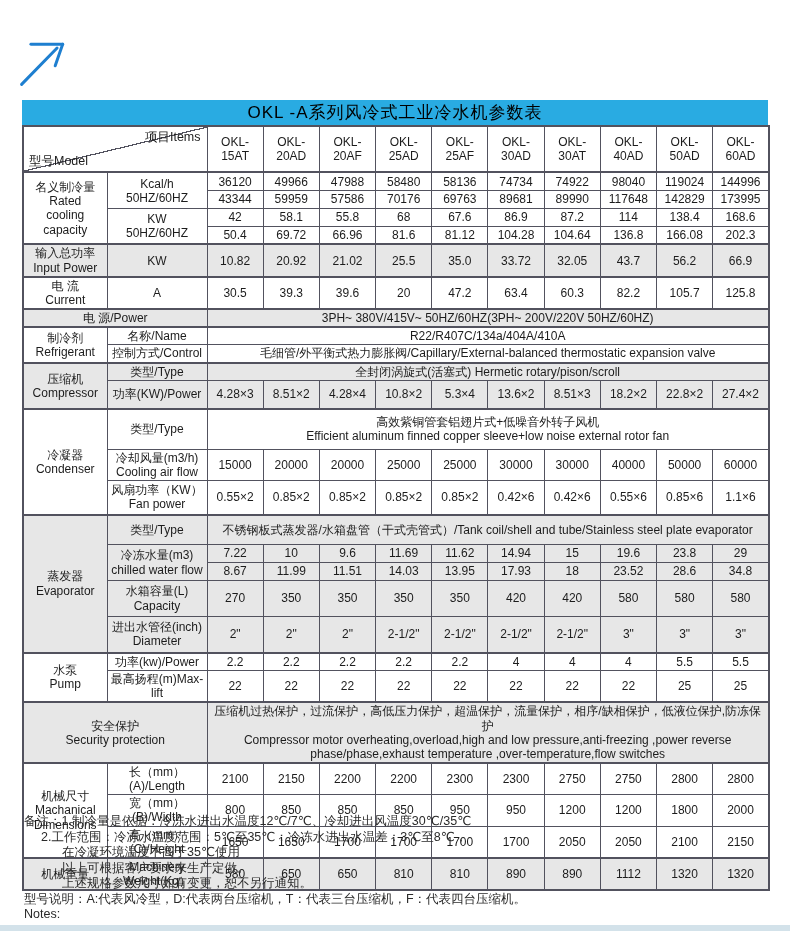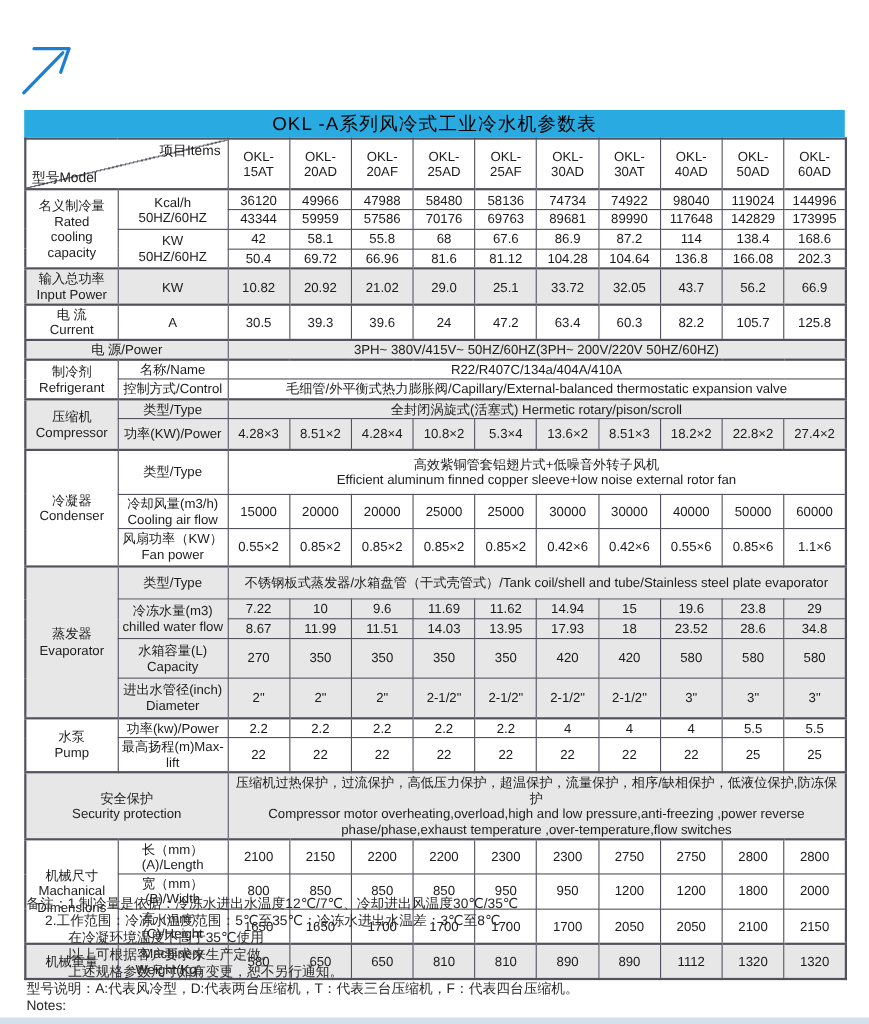--- a/index.html
+++ b/index.html
@@ -148,37 +148,37 @@
           <td class="v">202.3</td>
         </tr>
 
     <tr class="h29 sec gray">
       <td class="lbl">输入总功率
 Input Power</td>
       <td class="lbl">KW</td>
     <td class="v">10.82</td>
           <td class="v">20.92</td>
           <td class="v">21.02</td>
-          <td class="v">29.0</td>
-          <td class="v">25.1</td>
+          <td class="v">25.5</td>
+          <td class="v">35.0</td>
           <td class="v">33.72</td>
           <td class="v">32.05</td>
           <td class="v">43.7</td>
           <td class="v">56.2</td>
           <td class="v">66.9</td>
         </tr>
 
     <tr class="h30 sec">
       <td class="lbl">电 流
 Current</td>
       <td class="lbl">A</td>
     <td class="v">30.5</td>
           <td class="v">39.3</td>
           <td class="v">39.6</td>
-          <td class="v">24</td>
+          <td class="v">20</td>
           <td class="v">47.2</td>
           <td class="v">63.4</td>
           <td class="v">60.3</td>
           <td class="v">82.2</td>
           <td class="v">105.7</td>
           <td class="v">125.8</td>
         </tr>
 
     <tr class="h18 sec gray">
       <td class="lbl" colspan="2">电        源/Power</td>

